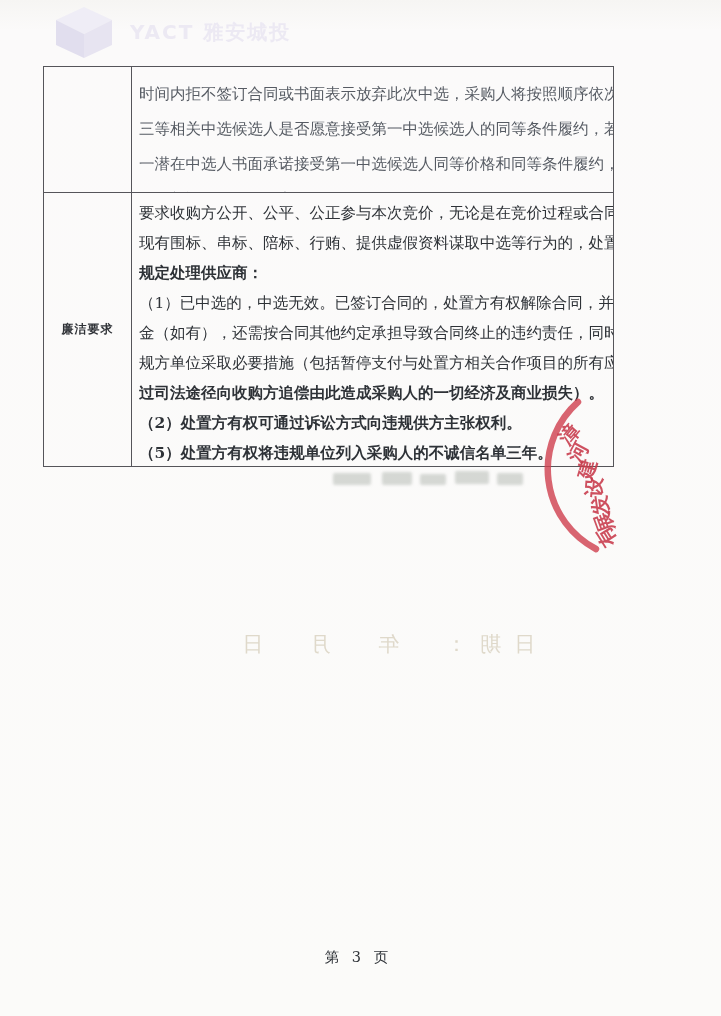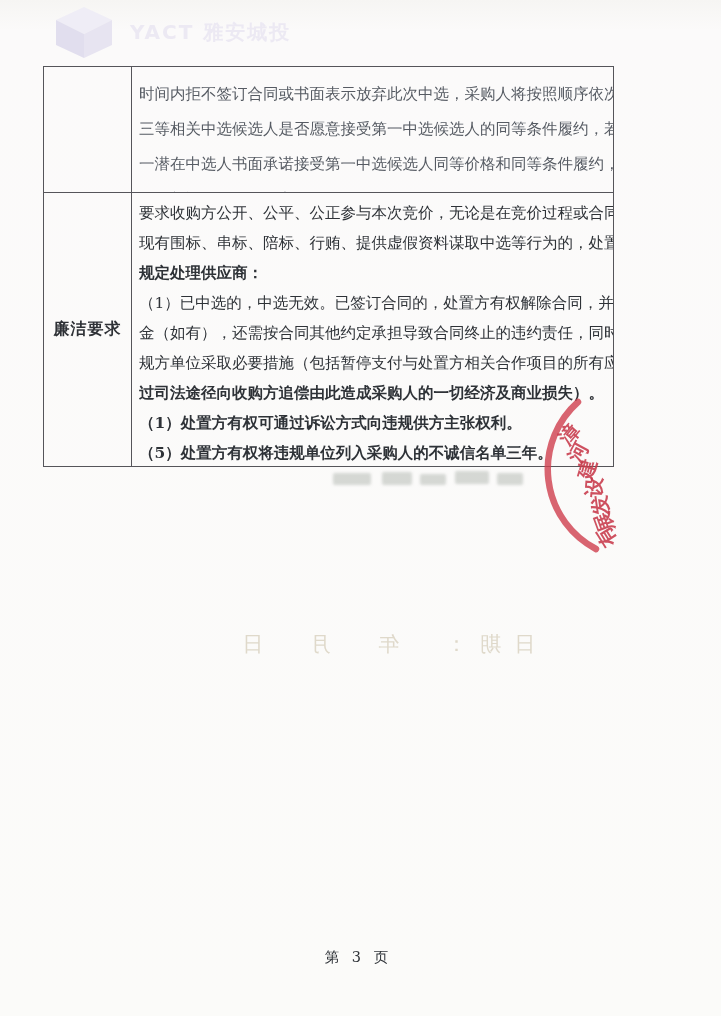--- a/index.html
+++ b/index.html
@@ -24,21 +24,21 @@
     border:1px solid #55555a;
     box-sizing:border-box;
   }
   .t-row{display:flex;box-sizing:border-box;}
   .row1{height:126px;border-bottom:1px solid #55555a;}
   .row2{height:273px;}
   .cell-h{
     width:88px;flex:0 0 88px;border-right:1px solid #55555a;
     display:flex;align-items:center;justify-content:center;
     box-sizing:border-box;
-    font-size:16px;font-weight:600;color:#2e3136;letter-spacing:1px;font-family:Liberation Serif, serif;
+    font-size:12px;font-weight:600;color:#2e3136;letter-spacing:1px;font-family:Liberation Serif, serif;
   }
   .cell-b{flex:1;box-sizing:border-box;overflow:hidden;padding:0 16px 0 7px;}
   .row1 .cell-b{padding-top:10px;}
   .row2 .cell-b{padding-top:5px;}
   .line{
     white-space:nowrap;
     text-align:justify;text-align-last:justify;
     font-size:15.5px;color:#33373d;
   }
   .line.short{text-align-last:left;font-weight:bold;}
@@ -97,21 +97,21 @@
     <div class="t-row row2">
       <div class="cell-h">廉洁要求</div>
       <div class="cell-b">
         <div class="line">要求收购方公开、公平、公正参与本次竞价，无论是在竞价过程或合同履约过程中出</div>
         <div class="line">现有围标、串标、陪标、行贿、提供虚假资料谋取中选等行为的，处置方将按照下列</div>
         <div class="line short">规定处理供应商：</div>
         <div class="line">（1）已中选的，中选无效。已签订合同的，处置方有权解除合同，并没收相关保证</div>
         <div class="line">金（如有），还需按合同其他约定承担导致合同终止的违约责任，同时处置方可对违</div>
         <div class="line">规方单位采取必要措施（包括暂停支付与处置方相关合作项目的所有应付账款，或通</div>
         <div class="line short">过司法途径向收购方追偿由此造成采购人的一切经济及商业损失）。</div>
-        <div class="line short">（1）处置方有权可通过诉讼方式向违规供方主张权利。</div>
+        <div class="line short">（2）处置方有权可通过诉讼方式向违规供方主张权利。</div>
         <div class="line short">（5）处置方有权将违规单位列入采购人的不诚信名单三年。</div>
       </div>
     </div>
 
   </div>
 
   <div class="seal">
     <svg width="200" height="185" viewBox="0 0 200 185">
       <path d="M 58 17 A 90 90 0 0 0 76 164" fill="none" stroke="#cf3e4e" stroke-width="6.5" stroke-linecap="round" opacity="0.8"></path>
     </svg>

